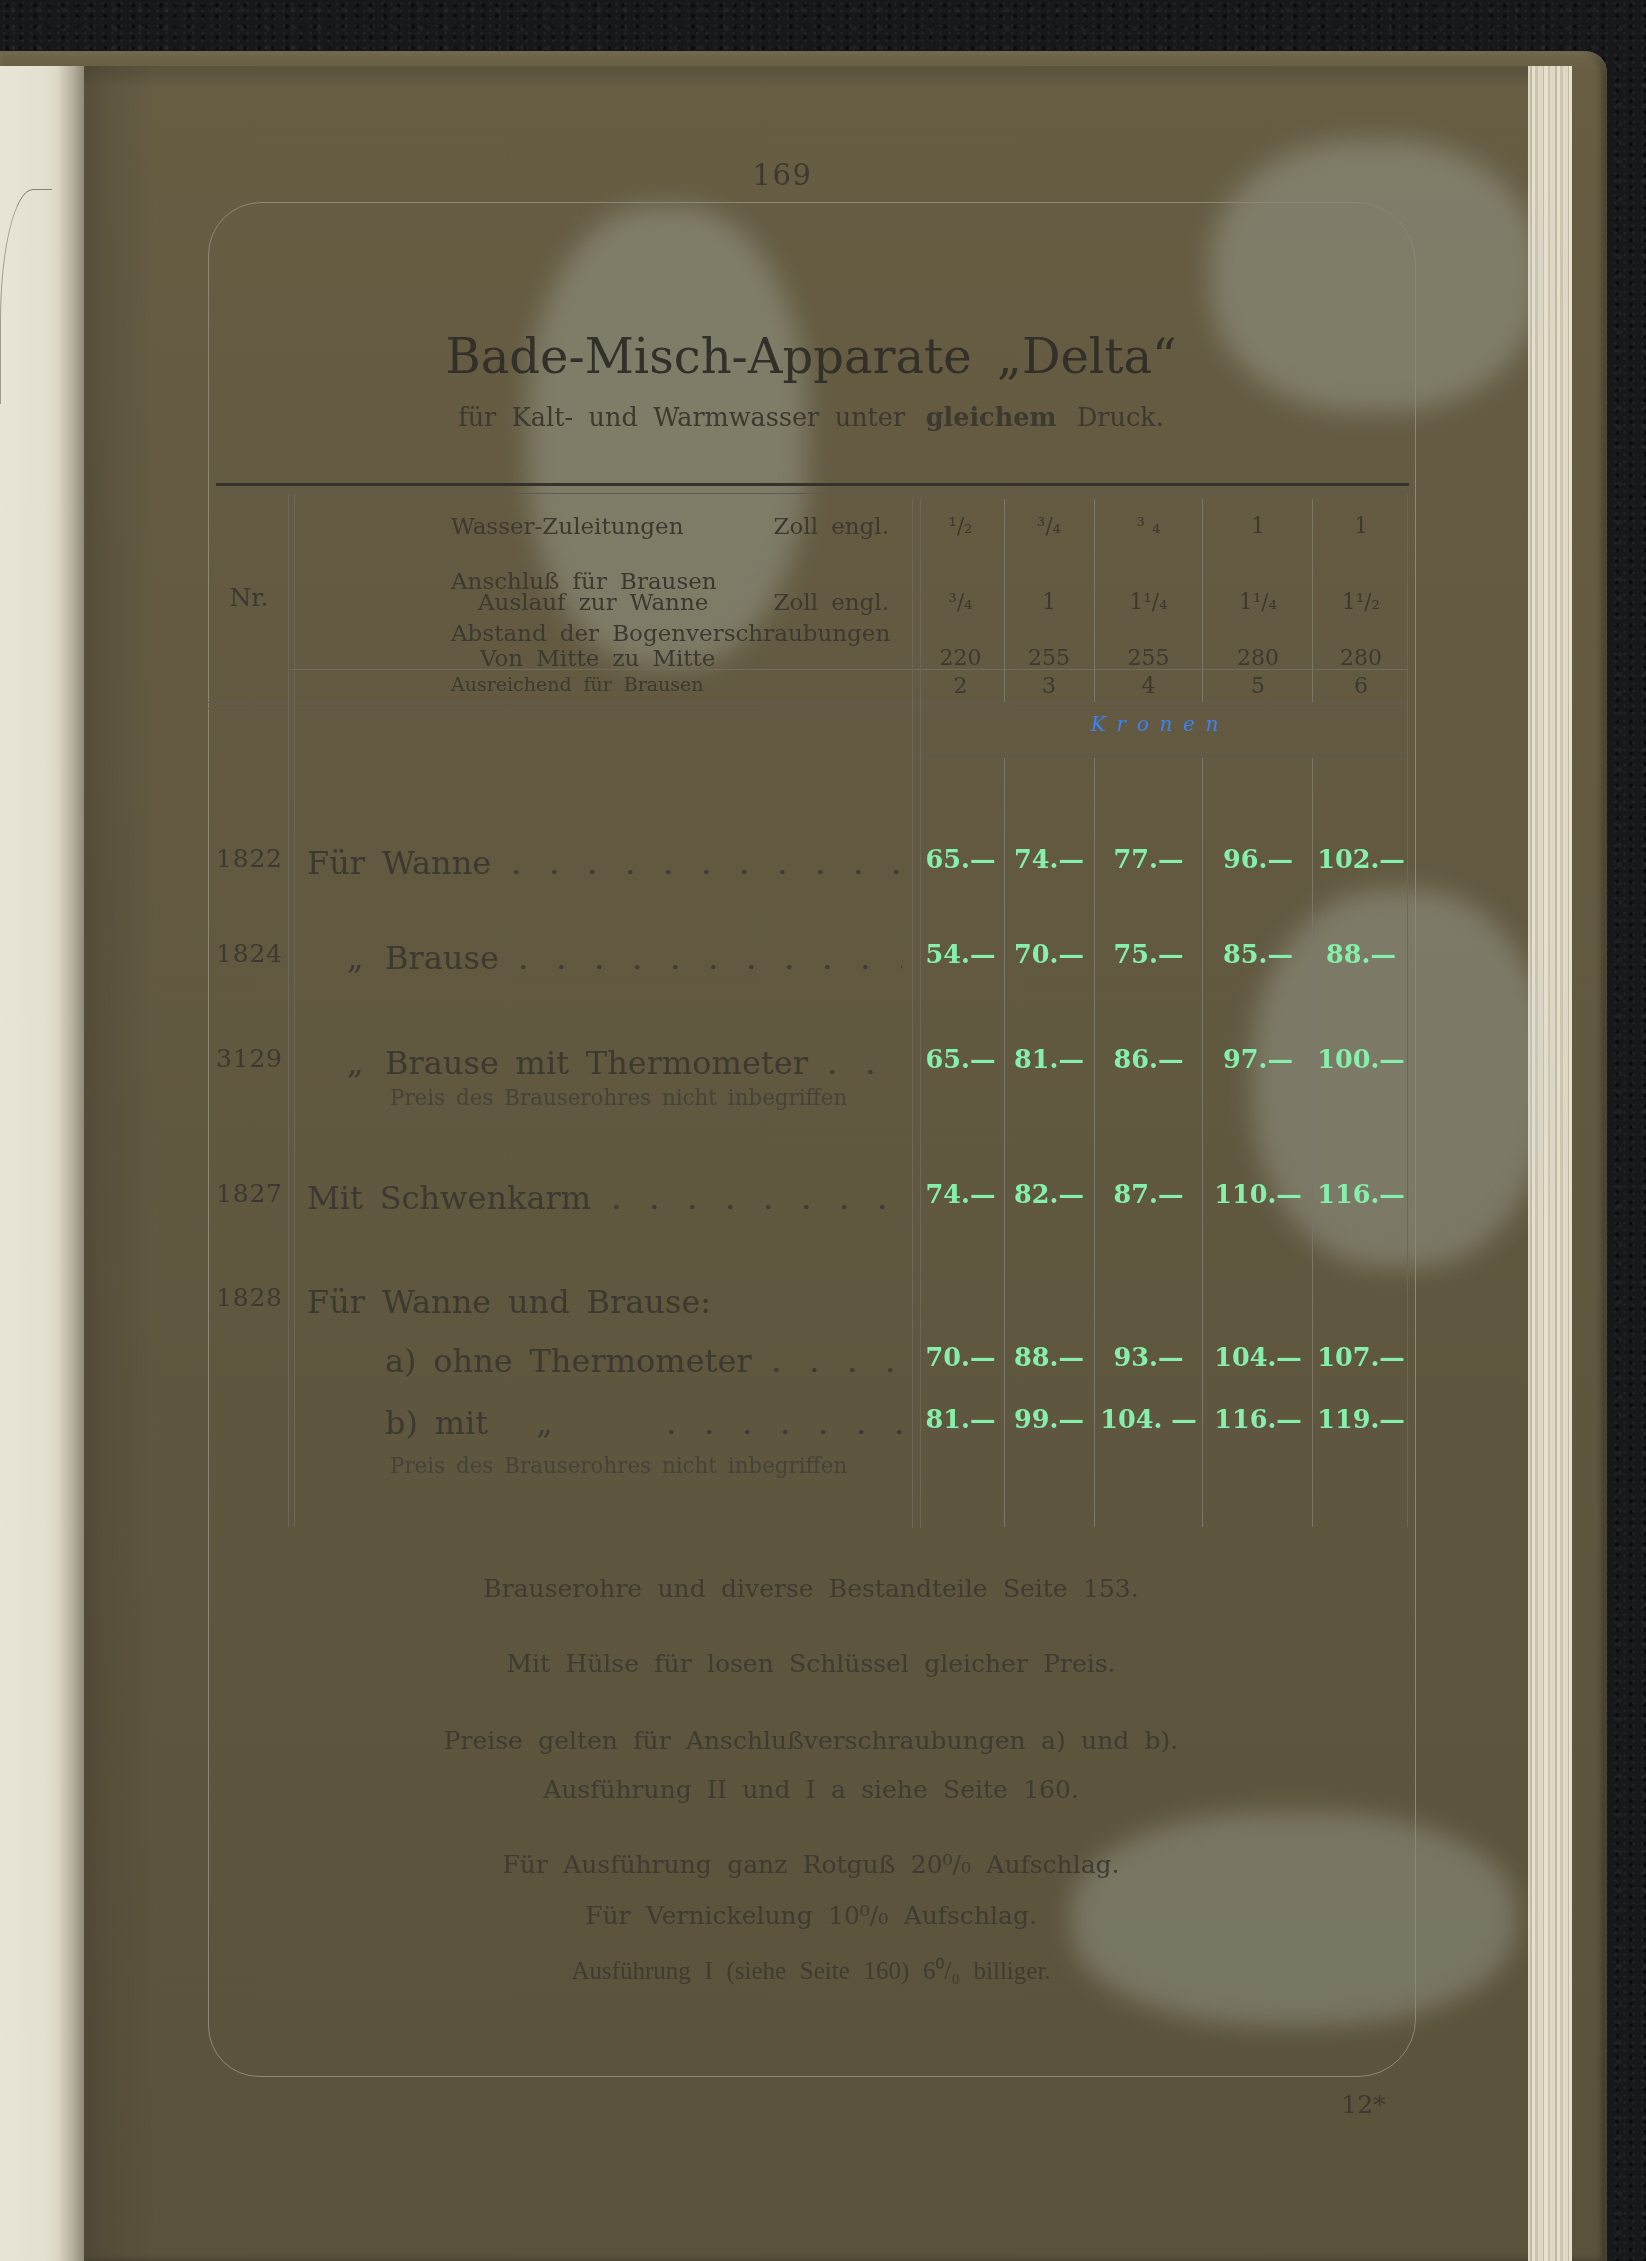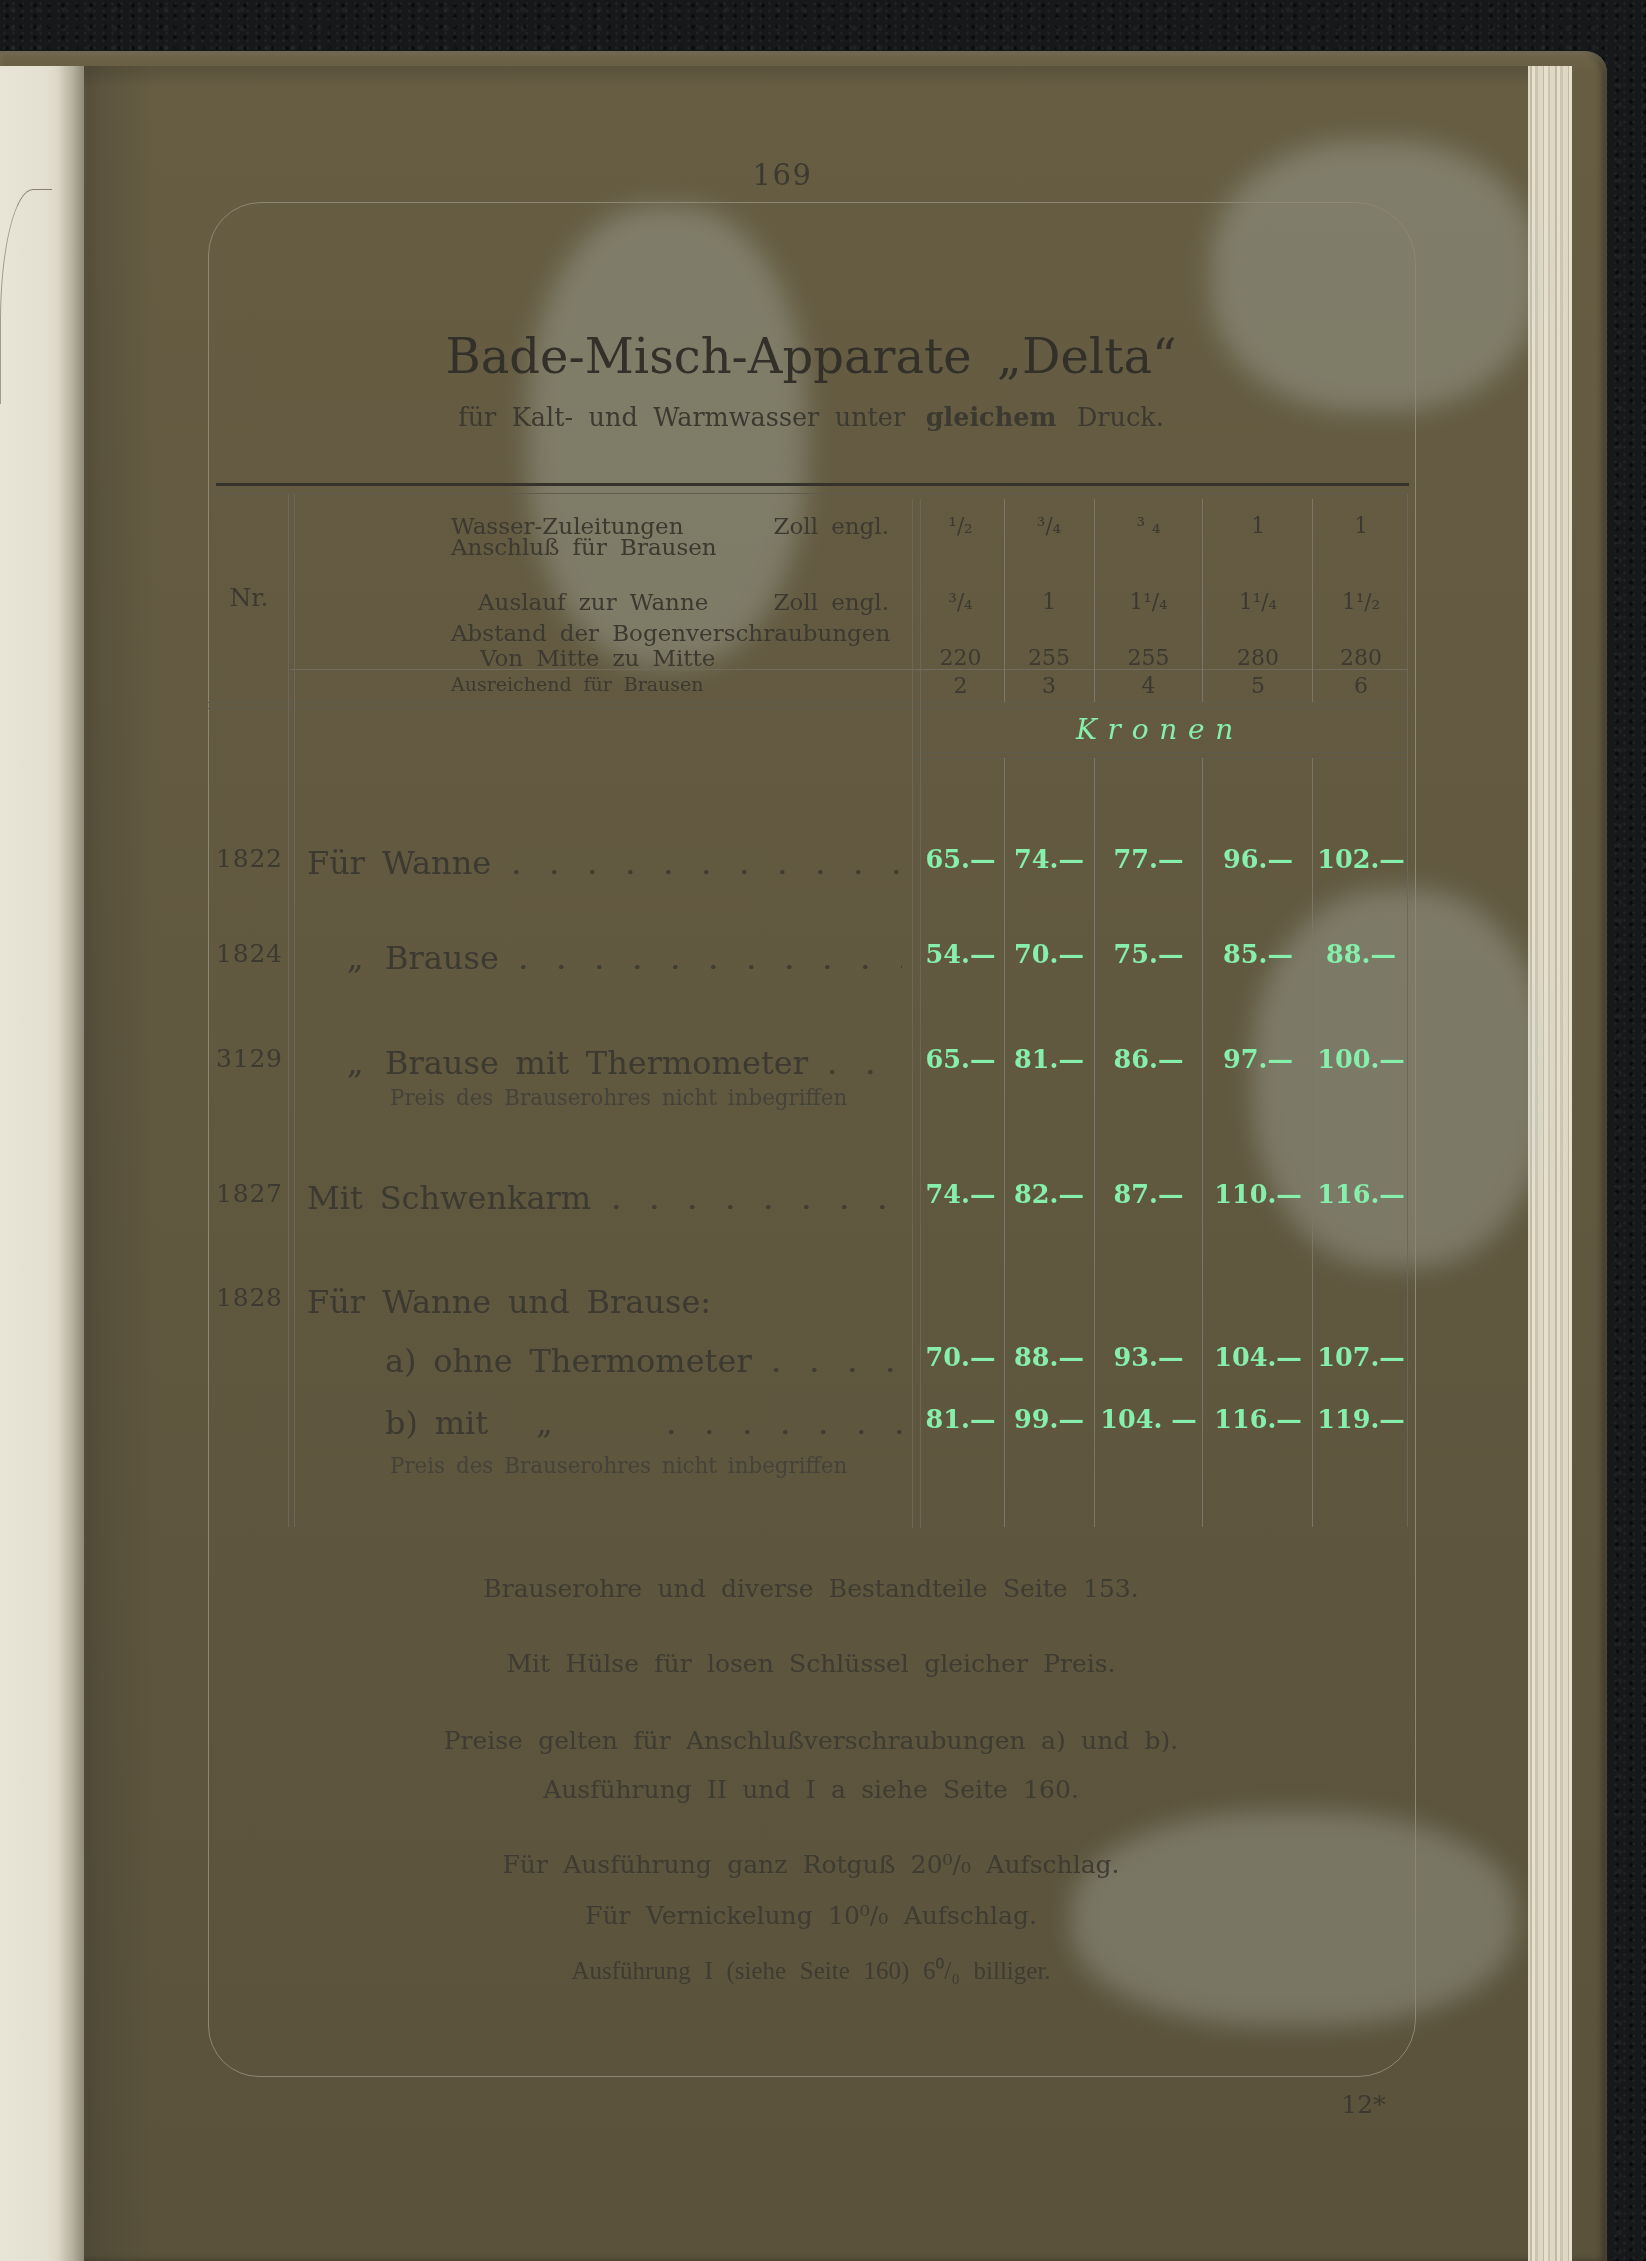--- a/index.html
+++ b/index.html
@@ -40,21 +40,21 @@
   .box{position:absolute;left:208px;top:202px;width:1206px;height:1873px;
        border:1.2px solid #8d8775;border-radius:53px 61px 58px 51px;}
   .hl{position:absolute;background:#5f5b4e;height:1.2px;}
   .vl{position:absolute;background:#6c6759;width:1.2px;}
   .thick{background:#34322a;height:3.3px;}
   .hdr{font-size:23px;word-spacing:5.8px;white-space:nowrap;}
   .frac{font-size:21.4px;}
   .grid{position:absolute;left:917px;width:492px;display:grid;grid-template-columns:87px 90px 109px 110px 96px;}
   .grid span{text-align:center;}
   .pricegrid span{font-weight:bold;font-size:25.5px;color:#86efac;}
-  .kronen{font-style:italic;font-size:28px;letter-spacing:10.7px;word-spacing:3.3px;color:#86efac;}
+  .kronen{font-style:italic;font-size:20px;letter-spacing:10.7px;word-spacing:3.3px;color:#3b82f6;}
   .rowdesc{position:absolute;display:flex;align-items:baseline;font-size:32px;word-spacing:6.6px;white-space:nowrap;}
   .leader{flex:1 1 auto;align-self:flex-end;height:7.4px;margin:0 8.2px 5.8px 21.4px;
     background-image:radial-gradient(circle at 3.3px 3.3px, rgba(62,58,48,.9) 2px, rgba(62,58,48,0) 2.6px);
     background-size:38px 7.4px;background-repeat:repeat-x;}
   .ditto{margin-left:40px;margin-right:21.4px;}
   .nrcell{position:absolute;left:216px;width:71px;font-size:25px;letter-spacing:0.8px;}
   .smallnote{font-size:21.4px;word-spacing:4.1px;color:#45423a;white-space:nowrap;}
   .footnote{position:absolute;left:208px;width:1206px;text-align:center;font-size:25px;word-spacing:7.4px;color:#3e3b32;}
 </style>
 </head>
@@ -106,21 +106,21 @@
   <div class="vl" style="left:1004px;top:758px;height:769px;background:#7b766a;"></div>
   <div class="vl" style="left:1094px;top:758px;height:769px;background:#7b766a;"></div>
   <div class="vl" style="left:1202px;top:758px;height:769px;background:#7b766a;"></div>
   <div class="vl" style="left:1312px;top:758px;height:769px;background:#7b766a;"></div>
   <div class="vl" style="left:1407px;top:494px;height:1033px;"></div>
 
   <div class="txt center" style="left:212px;top:583px;width:74px;font-size:25px;">Nr.</div>
 
   <div class="txt hdr" style="left:451px;top:513px;">Wasser-Zuleitungen</div>
   <div class="txt hdr right" style="left:741px;top:513px;width:148px;">Zoll engl.</div>
-  <div class="txt hdr" style="left:451px;top:534px;">Anschluß für Brausen</div>
+  <div class="txt hdr" style="left:451px;top:568px;">Anschluß für Brausen</div>
   <div class="txt hdr" style="left:478px;top:589px;">Auslauf zur Wanne</div>
   <div class="txt hdr right" style="left:741px;top:589px;width:148px;">Zoll engl.</div>
   <div class="txt hdr" style="left:451px;top:620px;">Abstand der Bogenverschraubungen</div>
   <div class="txt hdr" style="left:480px;top:645px;">Von Mitte zu Mitte</div>
 
   <div class="grid frac" style="top:513px;">
     <span>¹/₂</span>
     <span>³/₄</span>
     <span>³ ₄</span>
     <span>1</span>

